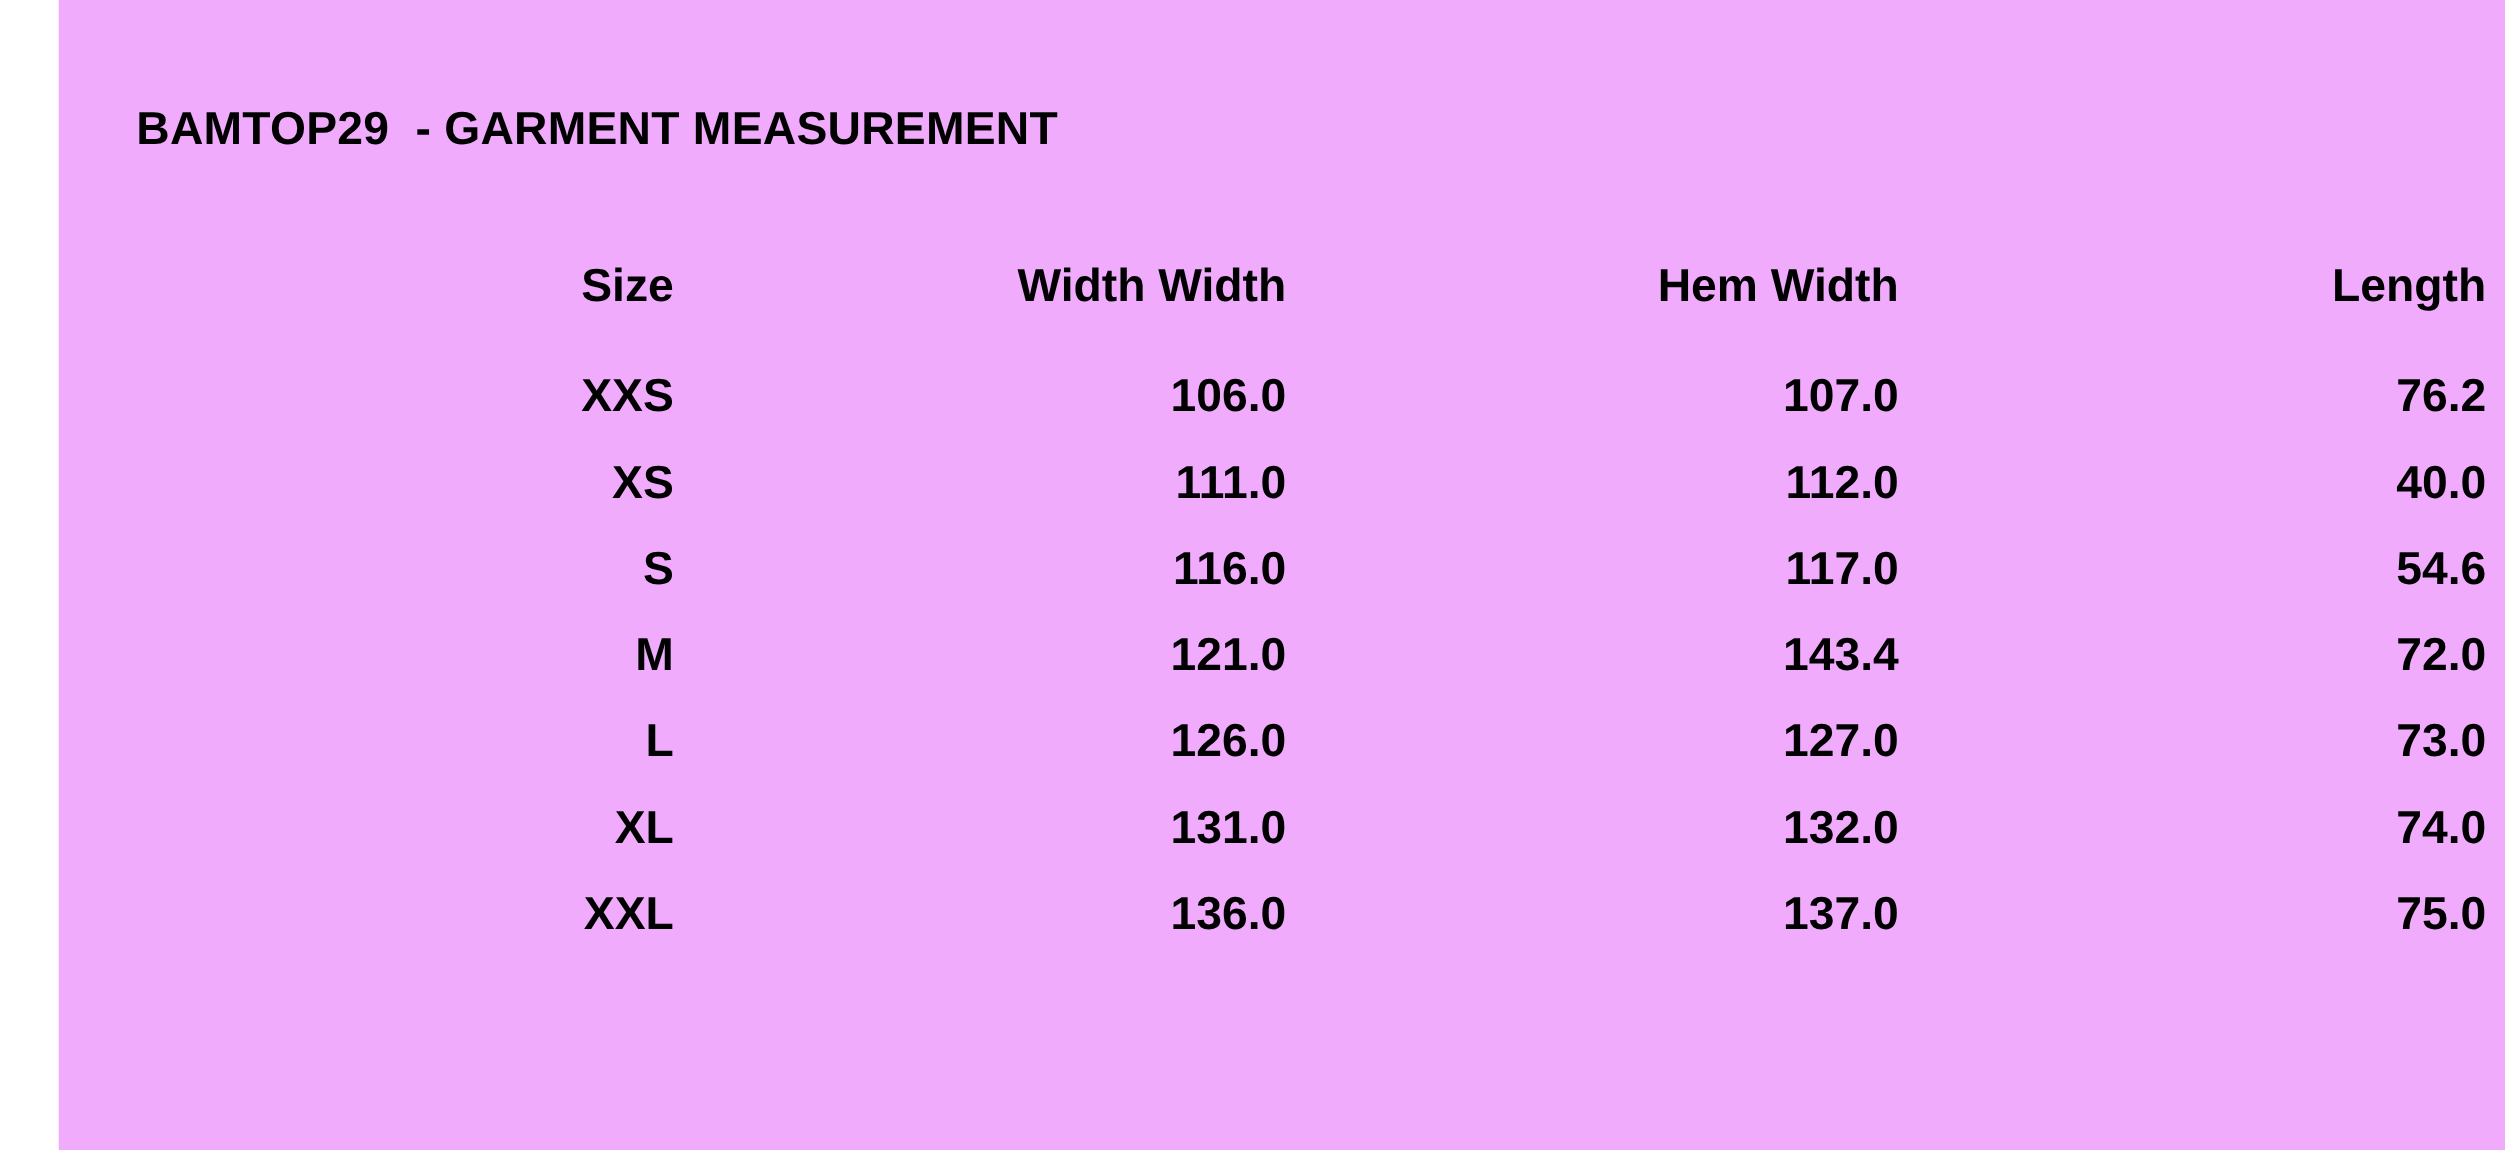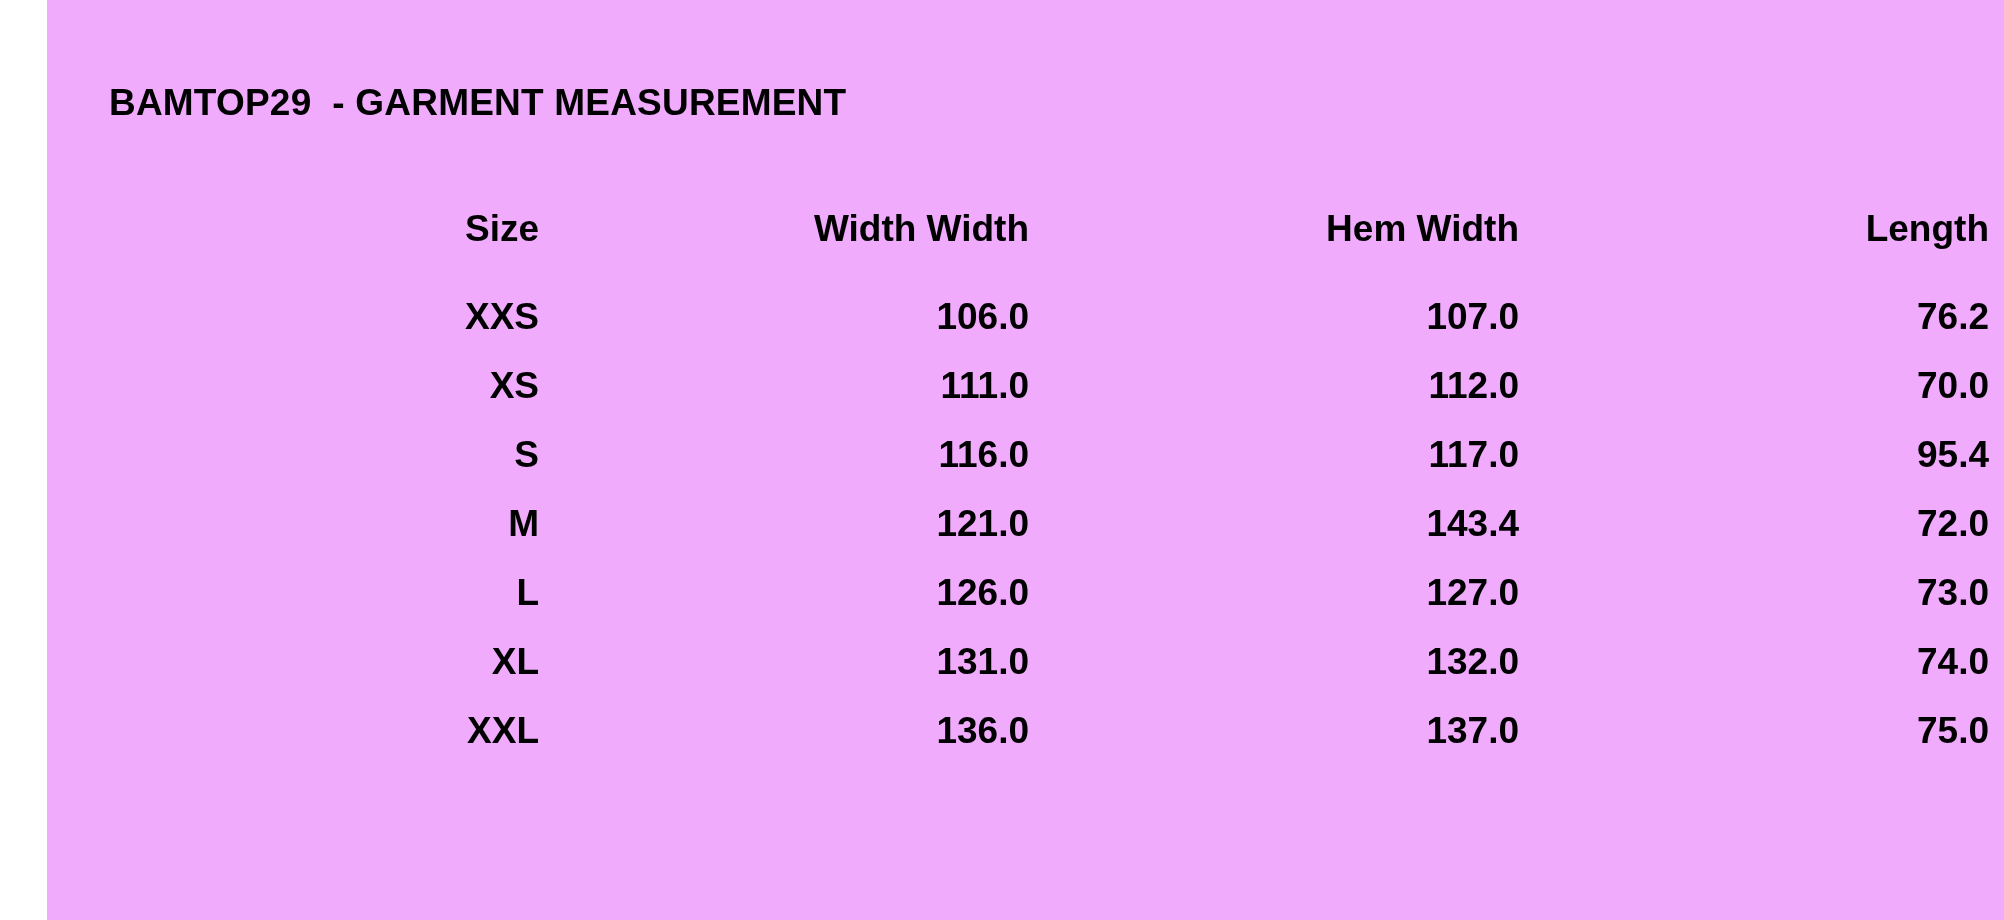--- a/index.html
+++ b/index.html
@@ -87,27 +87,27 @@
       <tr>
         <td>XXS</td>
         <td>106.0</td>
         <td>107.0</td>
         <td>76.2</td>
       </tr>
       <tr>
         <td>XS</td>
         <td>111.0</td>
         <td>112.0</td>
-        <td>70.0</td>
+        <td>40.0</td>
       </tr>
       <tr>
         <td>S</td>
         <td>116.0</td>
         <td>117.0</td>
-        <td>95.4</td>
+        <td>54.6</td>
       </tr>
       <tr>
         <td>M</td>
         <td>121.0</td>
         <td>143.4</td>
         <td>72.0</td>
       </tr>
       <tr>
         <td>L</td>
         <td>126.0</td>

